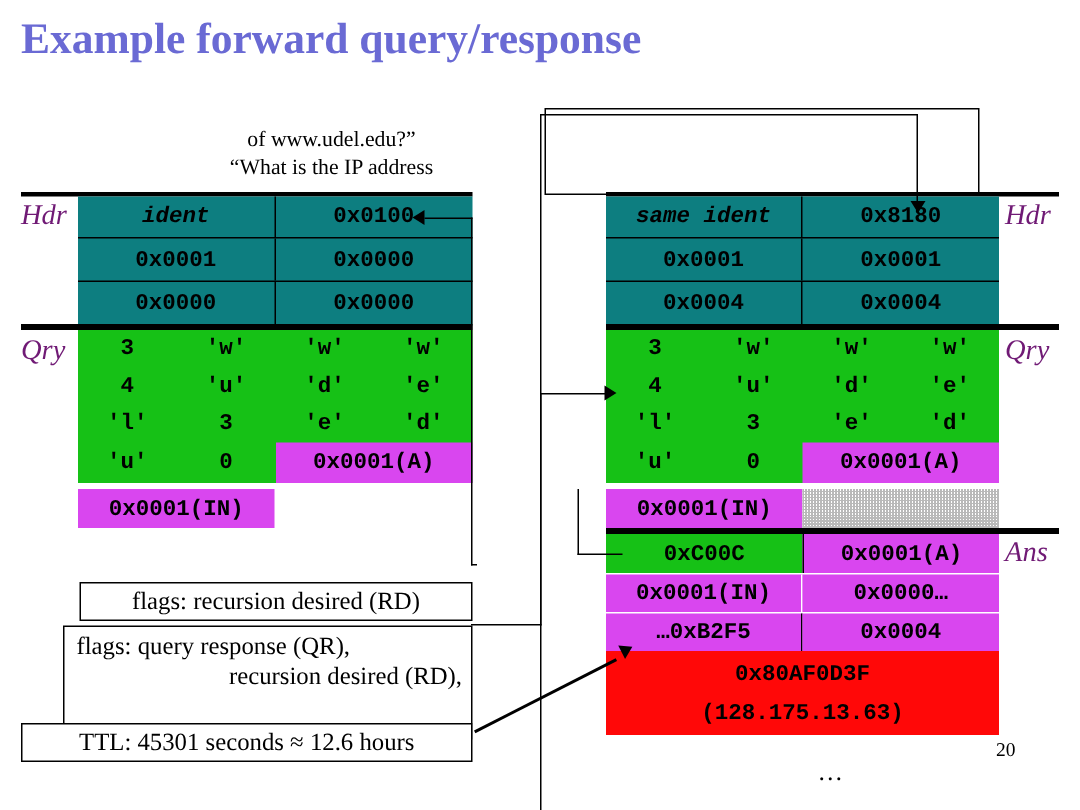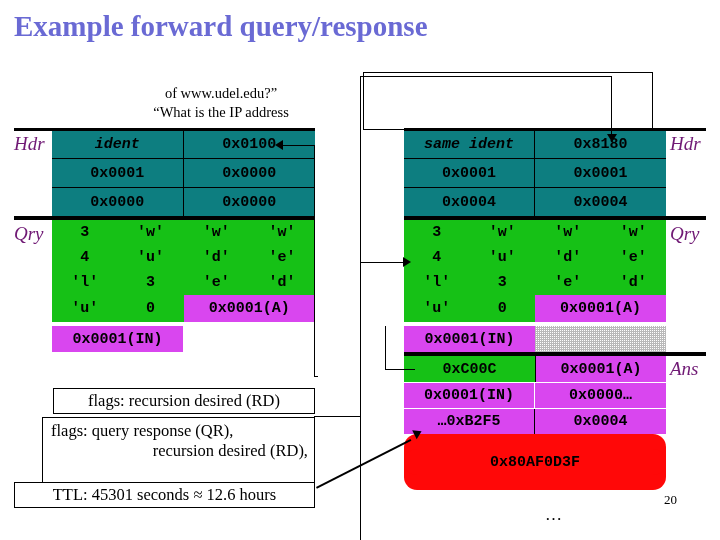--- a/index.html
+++ b/index.html
@@ -34,21 +34,21 @@
     box-sizing:border-box;
     font-family:"Liberation Mono", monospace;
     font-size:15px;font-weight:bold;color:#000;
     display:flex;align-items:center;justify-content:center;
     text-align:center;
   }
 
   .teal{background:#0d7e80;}
   .green{background:#16c116;}
   .purple{background:#d946ef;}
-  .red{background:#ff0808;border-radius:13px;}
+  .red{background:#ff0808;}
   .hatch{
     background-color:#ffffff;
     background-image:
       repeating-linear-gradient(0deg,#b9b9b9 0px,#b9b9b9 1px,transparent 1px,transparent 2px),
       repeating-linear-gradient(90deg,#b9b9b9 0px,#b9b9b9 1px,transparent 1px,transparent 2px);
   }
 
   .hdrline{background:#000;}
 
   
@@ -226,20 +226,21 @@
     <div class="cell purple" style="width:50%;">0x0000…</div>
   </div>
   <div class="row" style="height:26px;border-top:1px solid #fff;">
     <div class="cell purple" style="width:50%;border-right:1px solid #000;">…0xB2F5</div>
     <div class="cell purple" style="width:50%;">0x0004</div>
   </div>
 </div>
 
 <div class="abs red" style="left:404px;top:434px;width:262px;height:56px;display:flex;flex-direction:column;align-items:center;justify-content:center;">
   <div class="cell red" style="width:100%;height:26px;">0x80AF0D3F</div>
+  <div class="cell red" style="width:100%;height:26px;">(128.175.13.63)</div>
 </div>
 
 <div class="abs" id="slide-number">20</div>
 <div class="abs" id="ellipsis-bottom">…</div>
 
 <div class="abs notebox center-txt" id="note-rd" style="left:53px;top:364px;width:262px;height:26px;justify-content:center;margin-top:24px;">flags: recursion desired (RD)</div>
 
 <div class="abs notebox multi" id="note-qr" style="left:42px;top:417px;width:273px;height:76px;">
   <span class="l1">flags: query response (QR),</span>
   <span class="l2">recursion desired (RD),</span>

